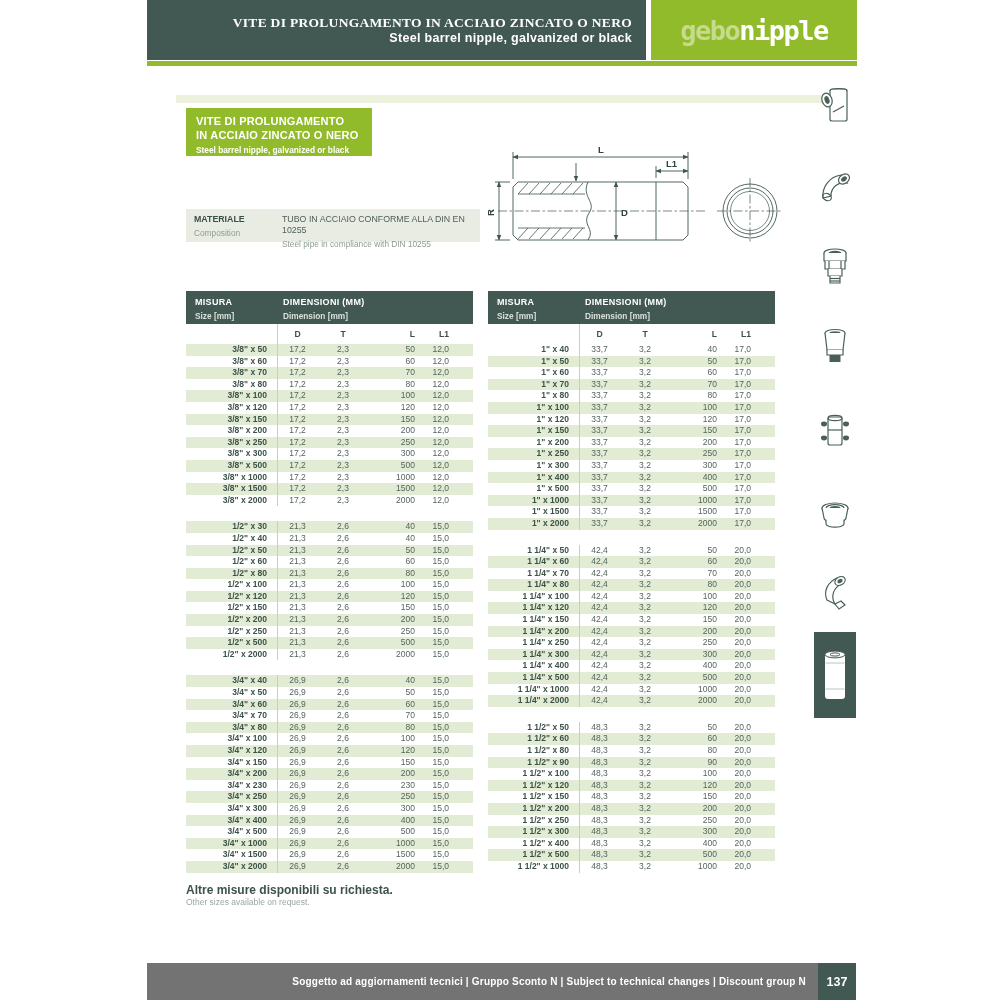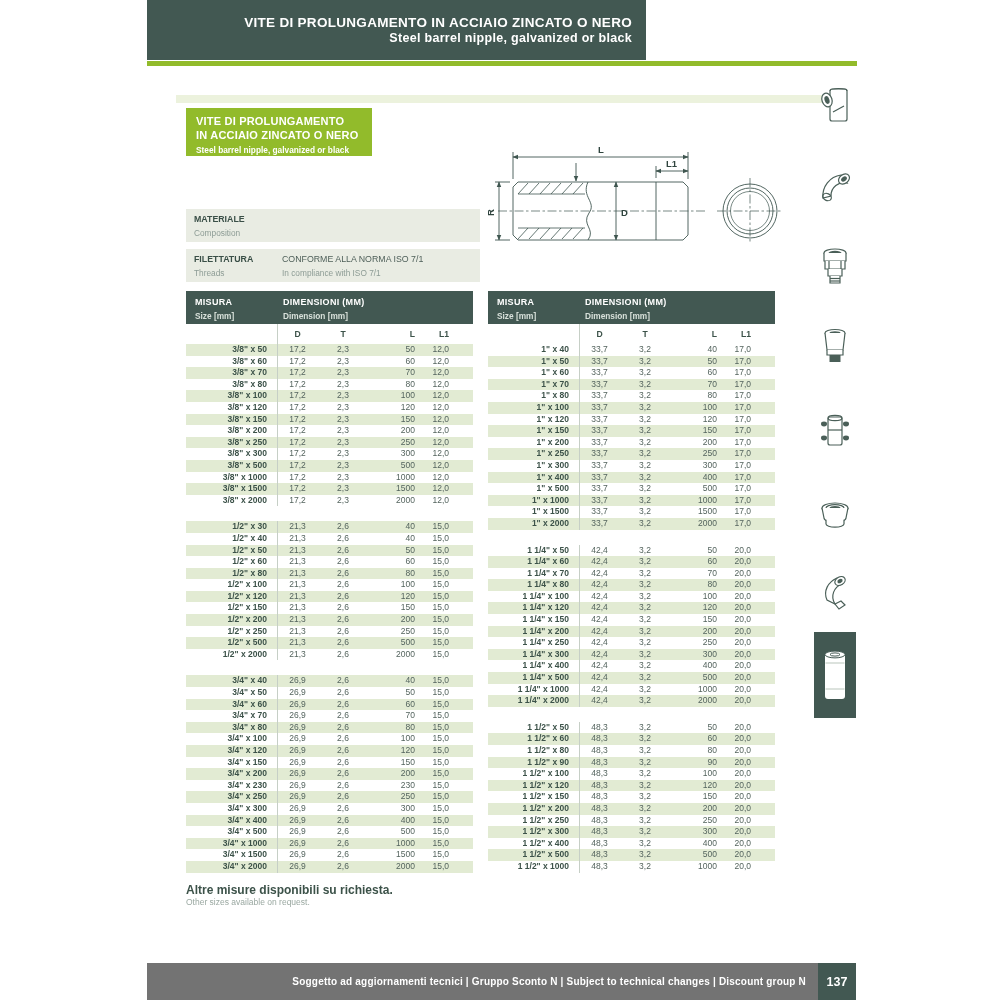--- a/index.html
+++ b/index.html
@@ -4,21 +4,21 @@
 <style>
   html,body{margin:0;padding:0;background:#fff;}
   #page{position:relative;width:1000px;height:1000px;background:#fff;overflow:hidden;
         font-family:"Liberation Sans", sans-serif;}
   .abs{position:absolute;}
 
   
   .header-bar{left:147px;top:0;width:499px;height:60px;background:#425852;
     display:flex;flex-direction:column;justify-content:center;align-items:flex-end;
     padding-right:14px;box-sizing:border-box;}
-  .header-title{color:#fff;font-weight:bold;font-size:13.5px;letter-spacing:.3px;line-height:16px;}
+  .header-title{color:#fff;font-weight:bold;font-size:13.5px;letter-spacing:.3px;line-height:16px;font-family:Liberation Serif, serif;}
   .header-sub{color:#fff;font-weight:bold;font-size:12.5px;letter-spacing:.3px;line-height:15px;}
   .logo-box{left:651px;top:0;width:206px;height:60px;background:#92bb2b;
     display:flex;align-items:center;justify-content:center;}
   .logo{font-family:"DejaVu Sans Mono", monospace;font-weight:bold;font-size:27px;letter-spacing:-1.5px;}
   .logo .p1{color:#c6db8d;}
   .logo .p2{color:#ffffff;}
   .header-strip{left:147px;top:61px;width:710px;height:5px;background:#92bb2b;}
   .faint-strip{left:176px;top:95px;width:654px;height:8px;background:#ecf2dd;}
 
   
@@ -81,43 +81,40 @@
 </style>
 </head>
 <body>
 
 <div id="page">
 
   <div class="abs header-bar">
     <div class="header-title">VITE DI PROLUNGAMENTO IN ACCIAIO ZINCATO O NERO</div>
     <div class="header-sub">Steel barrel nipple, galvanized or black</div>
   </div>
+  <div class="abs logo-box">
+    <div class="logo"><span class="p1">gebo</span><span class="p2">nipple</span></div>
+  </div>
   <div class="abs header-strip"></div>
   <div class="abs faint-strip"></div>
 
   <div class="abs title-box">
     <div class="title-it">VITE DI PROLUNGAMENTO</div>
     <div class="title-it">IN ACCIAIO ZINCATO O NERO</div>
     <div class="title-en">Steel barrel nipple, galvanized or black</div>
   </div>
 
   <div class="abs spec-row" style="top:209px;">
     <div class="spec-label">
       <div class="spec-label-it">MATERIALE</div>
       <div class="spec-label-en">Composition</div>
     </div>
-  </div>
-  <div class="abs spec-row" style="top:249px;">
-    <div class="spec-label">
-      <div class="spec-label-it">FILETTATURA</div>
-      <div class="spec-label-en">Threads</div>
-    </div>
     <div>
-      <div class="spec-val-it">CONFORME ALLA NORMA ISO 7/1</div>
-      <div class="spec-val-en">In compliance with ISO 7/1</div>
+      <div class="spec-val-it">TUBO IN ACCIAIO CONFORME ALLA DIN EN 10255</div>
+      <div class="spec-val-en">Steel pipe in compliance with DIN 10255</div>
     </div>
   </div>
 
   <div class="abs drawing">
     <svg width="305" height="152" viewBox="0 0 305 152">
       <defs>
         <marker id="ar" viewBox="0 0 10 10" refX="9" refY="5" markerWidth="6.5" markerHeight="6.5" orient="auto-start-reverse">
           <path d="M0,1 L10,5 L0,9 z" fill="#3f5650"></path>
         </marker>
       </defs>

